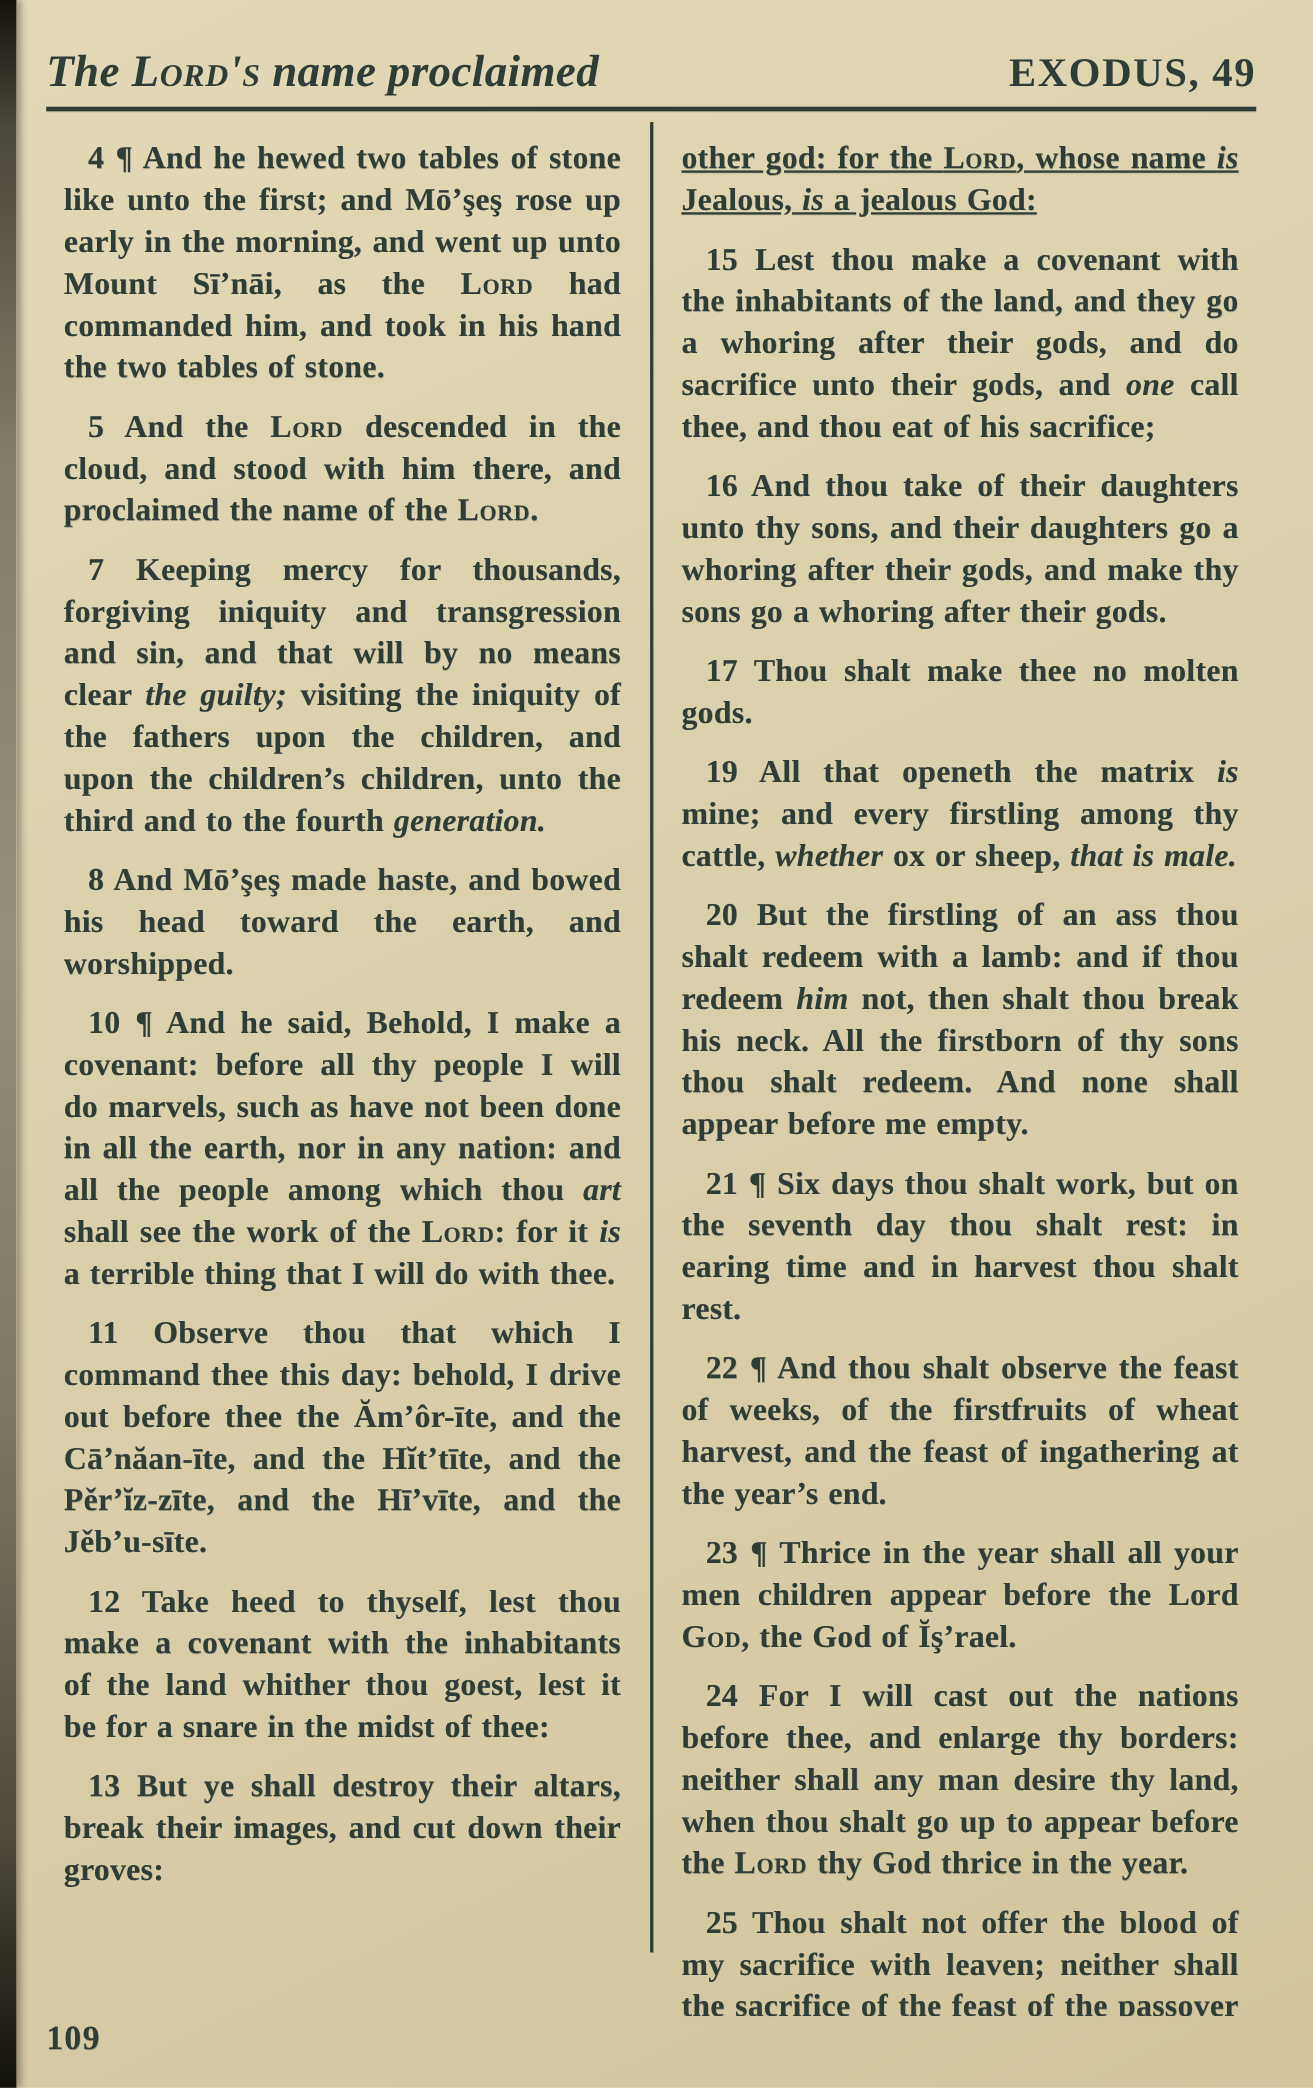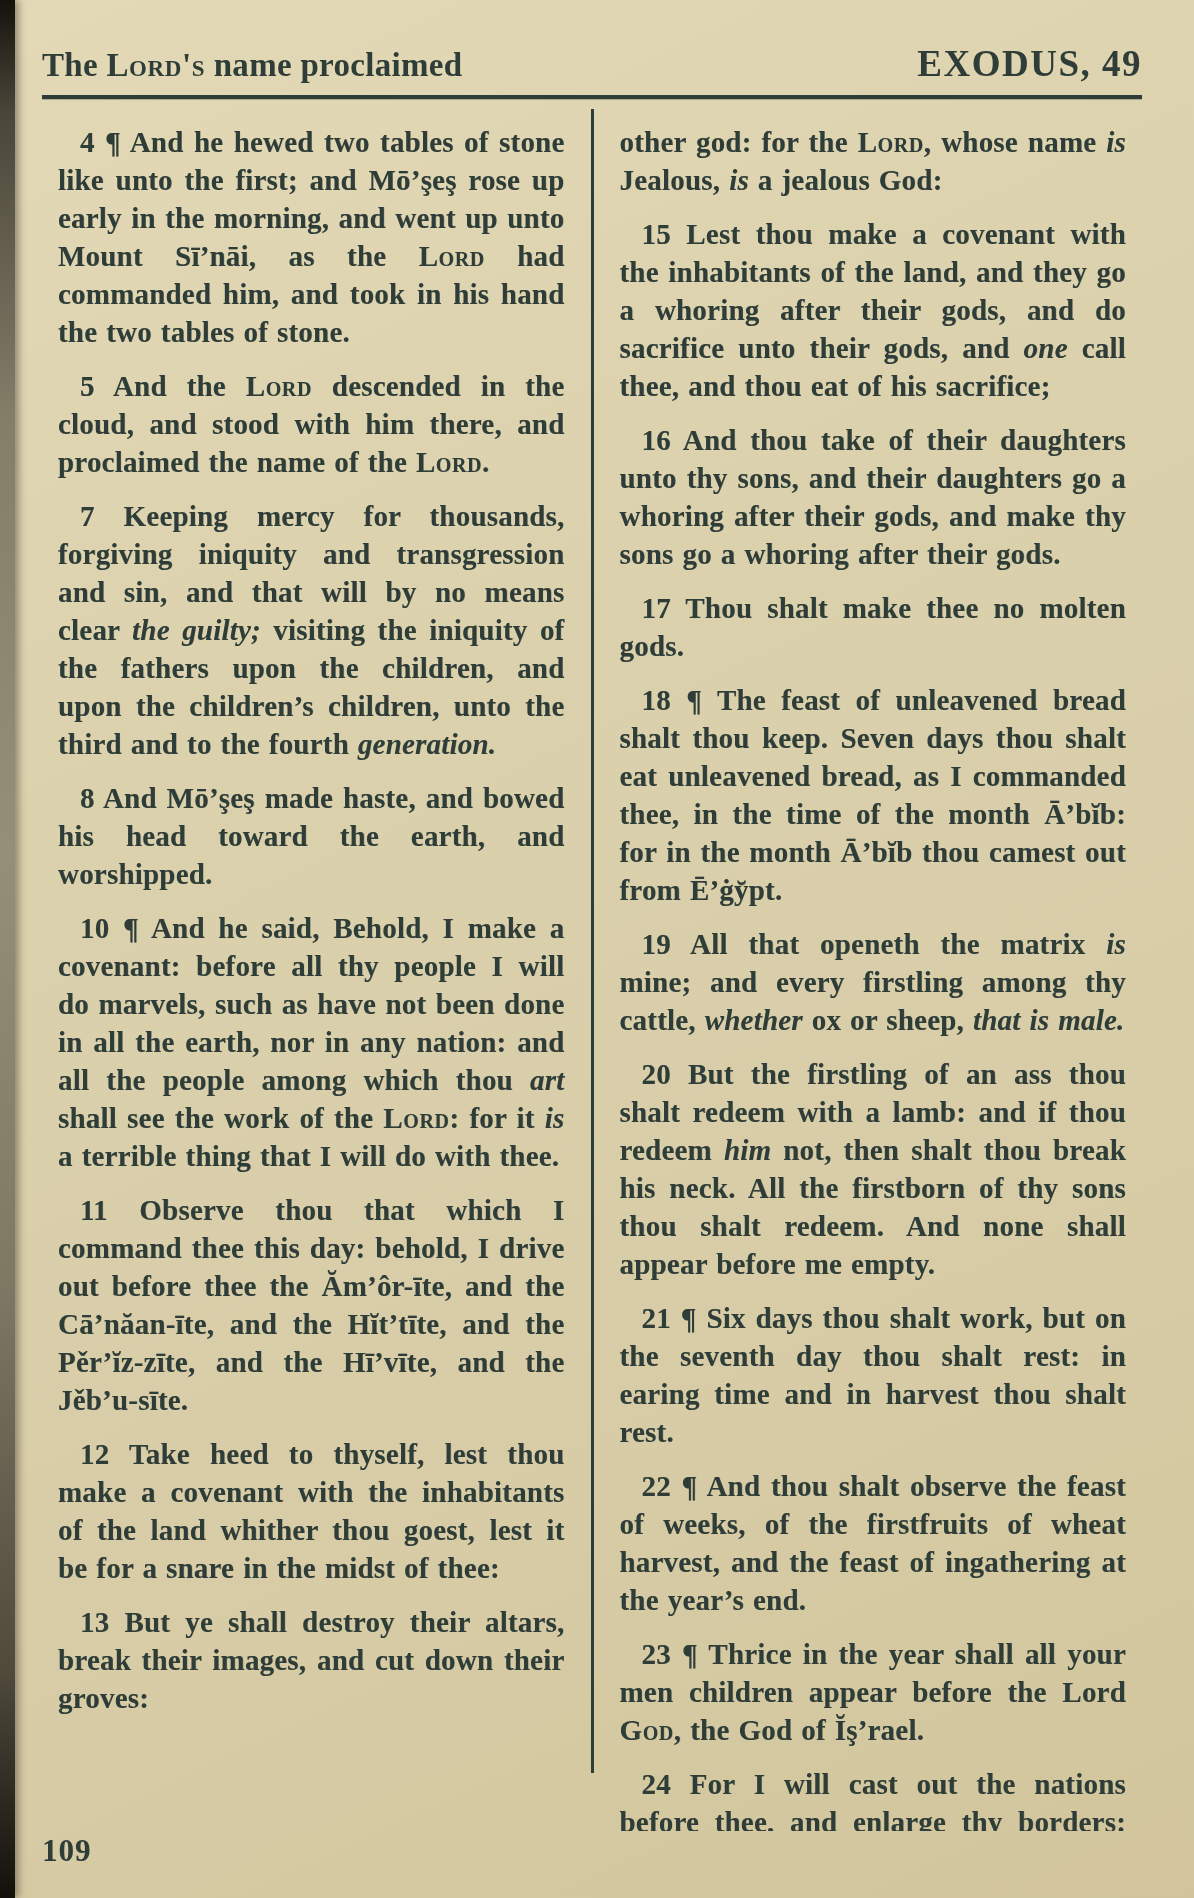--- a/index.html
+++ b/index.html
@@ -22,21 +22,21 @@
     background:linear-gradient(to bottom,
       #14130c 0%, #4a463a 6%, #837d69 22%, #948e7a 45%,
       #7d7764 68%, #4f4a3c 88%, #12110b 100%);
     box-shadow:4px 0 7px rgba(90,84,64,0.55);
   }
   .header{
     display:flex;justify-content:space-between;align-items:baseline;
     padding-top:46px;
   }
   .header-left{
-    font-weight:700;font-size:33px;line-height:36px;
+    font-style:italic;font-weight:700;font-size:41px;line-height:36px;
     letter-spacing:0.3px;
     text-align:right;
   }
   .header-right{
     font-weight:700;font-size:37px;line-height:36px;letter-spacing:1.5px;
     font-family:"Liberation Serif","DejaVu Serif",serif;
   }
   .rule{
     height:4px;background:var(--ink,#2f3d38);margin-top:12px;
     box-shadow:0 1px 0 rgba(47,61,56,0.3);
@@ -52,21 +52,21 @@
   }
   p.verse{
     margin:16px;
     font-size:29px;line-height:38px;font-weight:700;
     text-align:justify;
     text-indent:22px;
     letter-spacing:0.2px;
     word-spacing:1.5px;
     text-shadow:0.35px 0.35px 0 rgba(47,61,56,0.35);
   }
-  p.verse.cont{text-indent:0;}
+  p.verse.cont{text-indent:0;text-decoration:underline;}
   p.verse em{font-style:italic;font-weight:700;}
   .sc{font-variant:small-caps;letter-spacing:0.6px;}
   .pagenum{
     text-align:left;font-weight:700;font-size:31px;margin-top:2px;
     letter-spacing:1px;
     text-shadow:0.35px 0.35px 0 rgba(47,61,56,0.35);
   }
 </style>
 </head>
 <body>
@@ -91,21 +91,20 @@
         <p class="verse">11 Observe thou that which I command thee this day: behold, I drive out before thee the Ăm’ôr-īte, and the Cā’năan-īte, and the Hĭt’tīte, and the Pěr’ĭz-zīte, and the Hī’vīte, and the Jěb’u-sīte.</p>
         <p class="verse">12 Take heed to thyself, lest thou make a covenant with the inhabitants of the land whither thou goest, lest it be for a snare in the midst of thee:</p>
         <p class="verse">13 But ye shall destroy their altars, break their images, and cut down their groves:</p>
       </div>
     <div class="divider"></div>
     <div class="col" id="col-right">
         <p class="verse cont">other god: for the <span class="sc">Lord</span>, whose name <em>is</em> Jealous, <em>is</em> a jealous God:</p>
         <p class="verse">15 Lest thou make a covenant with the inhabitants of the land, and they go a whoring after their gods, and do sacrifice unto their gods, and <em>one</em> call thee, and thou eat of his sacrifice;</p>
         <p class="verse">16 And thou take of their daughters unto thy sons, and their daughters go a whoring after their gods, and make thy sons go a whoring after their gods.</p>
         <p class="verse">17 Thou shalt make thee no molten gods.</p>
-        <p class="verse">18 ¶ The feast of unleavened bread shalt thou keep.  Seven days thou shalt eat unleavened bread, as I commanded thee, in the time of the month Ā’bĭb: for in the month Ā’bĭb thou camest out from Ē’ġy̆pt.</p>
         <p class="verse">19 All that openeth the matrix <em>is</em> mine; and every firstling among thy cattle, <em>whether</em> ox or sheep, <em>that is male.</em></p>
         <p class="verse">20 But the firstling of an ass thou shalt redeem with a lamb: and if thou redeem <em>him</em> not, then shalt thou break his neck.  All the firstborn of thy sons thou shalt redeem. And none shall appear before me empty.</p>
         <p class="verse">21 ¶ Six days thou shalt work, but on the seventh day thou shalt rest: in earing time and in harvest thou shalt rest.</p>
         <p class="verse">22 ¶ And thou shalt observe the feast of weeks, of the firstfruits of wheat harvest, and the feast of ingathering at the year’s end.</p>
         <p class="verse">23 ¶ Thrice in the year shall all your men children appear before the Lord <span class="sc">God</span>, the God of Ĭş’rael.</p>
         <p class="verse">24 For I will cast out the nations before thee, and enlarge thy borders: neither shall any man desire thy land, when thou shalt go up to appear before the <span class="sc">Lord</span> thy God thrice in the year.</p>
         <p class="verse">25 Thou shalt not offer the blood of my sacrifice with leaven; neither shall the sacrifice of the feast of the passover be left unto the morning.</p>
       </div>
   </div>
 

